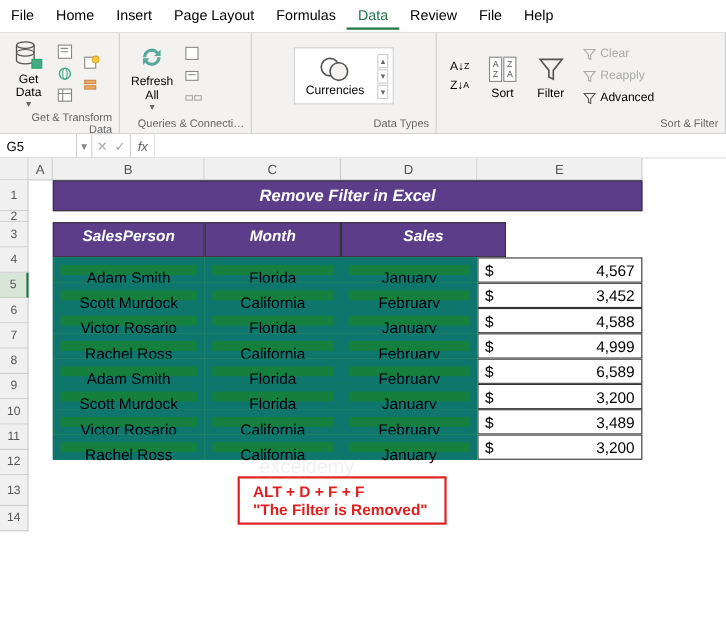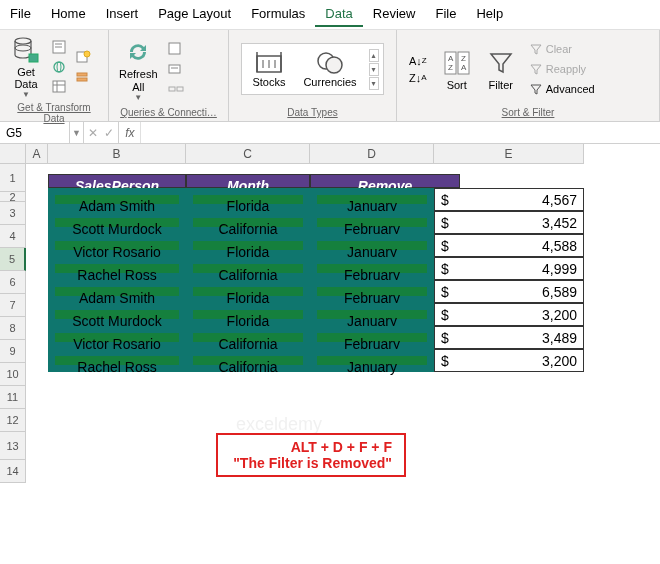--- a/index.html
+++ b/index.html
@@ -5,21 +5,21 @@
     * { margin: 0; padding: 0; box-sizing: border-box; font-family: 'Segoe UI', Arial, sans-serif; }
     body { background: #fff; width: 660px; height: 564px; overflow: hidden; font-size: 12px; }
     
     .menubar { display: flex; background: #fff; border-bottom: 1px solid #e0e0e0; padding: 2px 0; }
     .menubar-item { padding: 4px 10px; font-size: 13px; cursor: pointer; }
     .menubar-item.active { color: #217346; border-bottom: 2px solid #217346; }
     
     .ribbon { display: flex; background: #f3f2f1; border-bottom: 1px solid #d0d0d0; height: 92px; }
     .ribbon-group { display: flex; flex-direction: column; border-right: 1px solid #d0d0d0; padding: 2px 6px; position: relative; }
     .ribbon-group-content { flex: 1; display: flex; align-items: center; gap: 4px; }
-    .ribbon-group-label { font-size: 10px; text-align: center; color: #666; padding: 1px 0; text-decoration: underline; }
+    .ribbon-group-label { font-size: 10px; text-align: right; color: #666; padding: 1px 0; }
     
     .big-btn { display: flex; flex-direction: column; align-items: center; padding: 2px 4px; cursor: pointer; font-size: 11px; text-align: center; }
     .big-btn .icon-box { width: 32px; height: 32px; display: flex; align-items: center; justify-content: center; }
     .small-icons { display: flex; flex-direction: column; gap: 2px; }
     .small-icon-btn { width: 20px; height: 18px; cursor: pointer; display: flex; align-items: center; justify-content: center; }
     
     .data-types { display: flex; background: #fff; border: 1px solid #ccc; padding: 4px; gap: 6px; margin: 2px; }
     .dt-item { display: flex; flex-direction: column; align-items: center; padding: 2px 6px; cursor: pointer; font-size: 11px; }
     
     .sort-btn { display: flex; flex-direction: column; padding: 2px; gap: 1px; }
@@ -41,21 +41,21 @@
     .row-header { background: #f0f0f0; border-right: 1px solid #ccc; border-bottom: 1px solid #ccc; text-align: center; font-size: 11px; line-height: 23px; color: #555; }
     .row-header.sel { background: #d8e6d8; border-right: 2px solid #217346; }
     
     .cells-wrap { position: relative; }
     
     .title-cell { background: #5b3d8a; color: #fff; font-weight: bold; font-style: italic; text-align: center; font-size: 15px; line-height: 28px; border: 1px solid #333; }
     .header-cell { background: #5b3d8a; color: #fff; font-weight: bold; font-style: italic; text-align: center; font-size: 14px; line-height: 23px; border: 1px solid #333; }
     .data-cell { border: 7px solid #0f766e; text-align: center; font-size: 14px; line-height: 23px; background: #15803d; }
     .sales-cell { border: 1px solid #333; font-size: 14px; line-height: 23px; background: #fff; display: flex; justify-content: space-between; padding: 0 6px; }
     
-    .callout { position: absolute; border: 2px solid #e02020; background: #fff; padding: 4px 12px; text-align: right; font-weight: bold; font-size: 14px; }
+    .callout { position: absolute; border: 2px solid #e02020; background: #fff; padding: 4px 12px; text-align: left; font-weight: bold; font-size: 14px; }
     .callout-l1 { color: #e02020; }
     .callout-l2 { color: #e02020; }
     
     .watermark { position: absolute; opacity: 0.12; font-size: 18px; color: #888; }
     
     .caret-down { font-size: 8px; color: #666; }
   </style>
 </head>
 <body>
 
@@ -159,31 +159,20 @@
             </svg>
           </div>
       </div>
     </div>
     <div class="ribbon-group-label">Queries &amp; Connecti…</div>
   </div>
 
   <div class="ribbon-group" style="width:168px">
     <div class="ribbon-group-content" style="justify-content:center">
       <div class="data-types">
-        <div class="dt-item">
-          <svg width="30" height="26">
-              <rect x="3" y="6" width="24" height="16" fill="none" stroke="#555" stroke-width="1.5"></rect>
-              <line x1="3" y1="22" x2="3" y2="2" stroke="#555" stroke-width="1.5"></line>
-              <line x1="27" y1="22" x2="27" y2="2" stroke="#555" stroke-width="1.5"></line>
-              <line x1="9" y1="10" x2="9" y2="18" stroke="#555"></line>
-              <line x1="15" y1="10" x2="15" y2="18" stroke="#555"></line>
-              <line x1="21" y1="10" x2="21" y2="18" stroke="#555"></line>
-            </svg>
-          <span>Stocks</span>
-        </div>
         <div class="dt-item">
           <svg width="30" height="26">
               <circle cx="11" cy="11" r="8" fill="none" stroke="#555" stroke-width="1.5"></circle>
               <circle cx="19" cy="15" r="8" fill="#f3f2f1" stroke="#555" stroke-width="1.5"></circle>
             </svg>
           <span>Currencies</span>
         </div>
         <div style="display:flex;flex-direction:column;justify-content:center;gap:1px">
           <span class="caret-down" style="border:1px solid #ccc;padding:1px 2px">▴</span>
           <span class="caret-down" style="border:1px solid #ccc;padding:1px 2px">▾</span>
@@ -284,27 +273,31 @@
         <div class="row-header" style="height: 23px; line-height: 23px;">8</div>
         <div class="row-header" style="height: 23px; line-height: 23px;">9</div>
         <div class="row-header" style="height: 23px; line-height: 23px;">10</div>
         <div class="row-header" style="height: 23px; line-height: 23px;">11</div>
         <div class="row-header" style="height: 23px; line-height: 23px;">12</div>
         <div class="row-header" style="height: 28px; line-height: 28px;">13</div>
         <div class="row-header" style="height: 23px; line-height: 23px;">14</div>
       </div>
     <div class="cells-wrap" style="flex:1;position:relative">
 
+      <div style="display:flex;height:28px">
+        <div style="width:22px"></div>
+        <div class="title-cell" style="width:536px">Remove Filter in Excel</div>
+      </div>
       <div style="height:10px"></div>
 
-      <div style="display:flex;height:14px">
+      <div style="display:flex;height:32px">
         <div style="width:22px"></div>
         <div class="header-cell" style="width:138px">SalesPerson</div>
         <div class="header-cell" style="width:124px">Month</div>
-        <div class="header-cell" style="width:150px">Remove</div>
+        <div class="header-cell" style="width:150px">Sales</div>
       </div>
 
       <div id="data-rows">
           <div style="display: flex; height: 23px;">
     <div style="width:22px"></div>
     <div class="data-cell" style="width:138px">Adam Smith</div>
     <div class="data-cell" style="width:124px">Florida</div>
     <div class="data-cell" style="width:124px">January</div>
     <div class="sales-cell" style="width:150px">
               <span>$</span>

